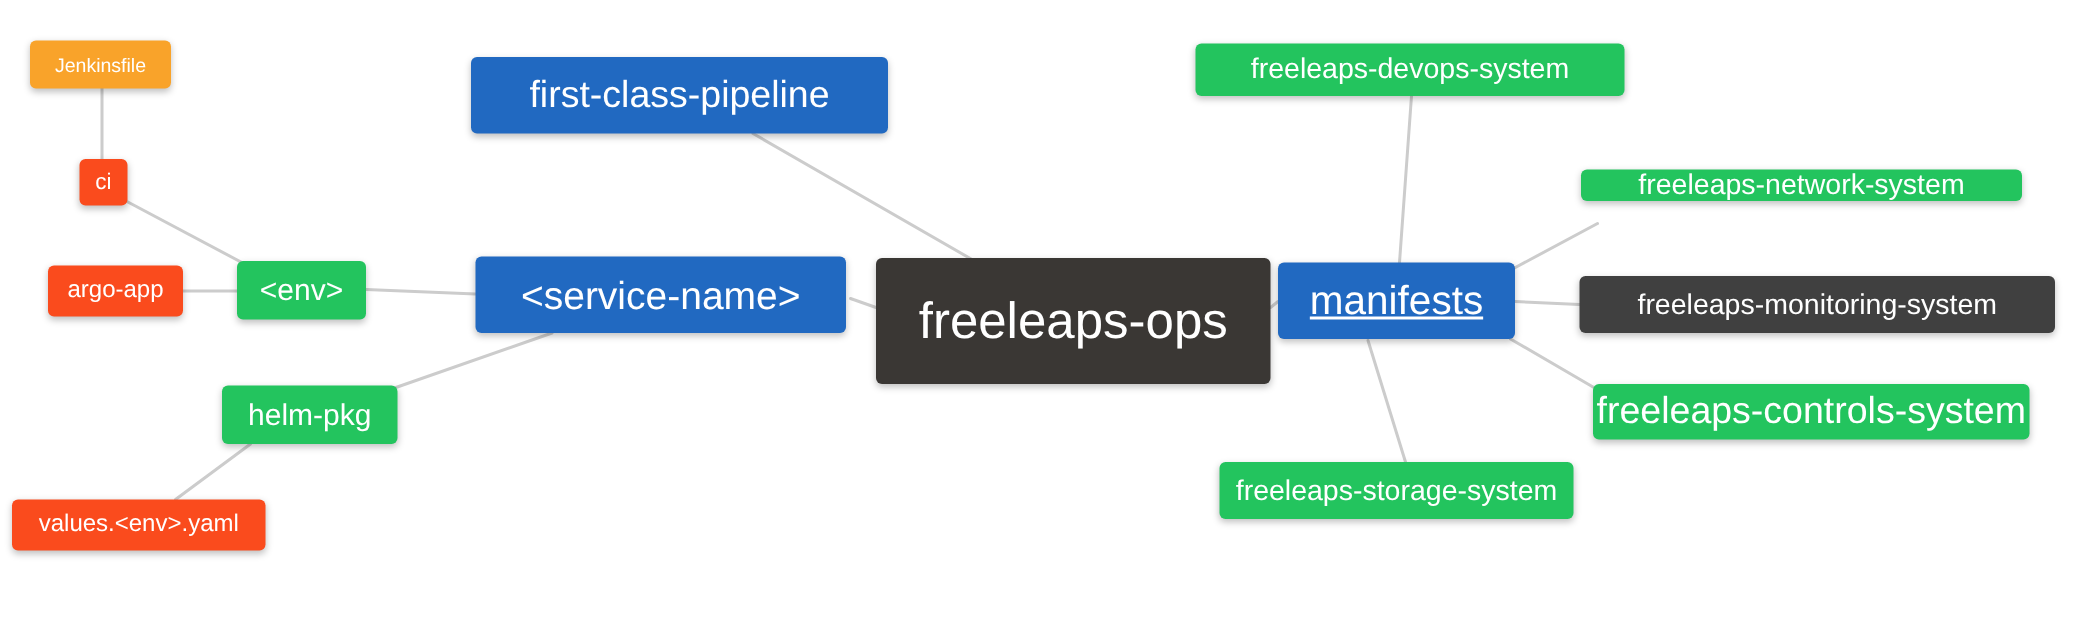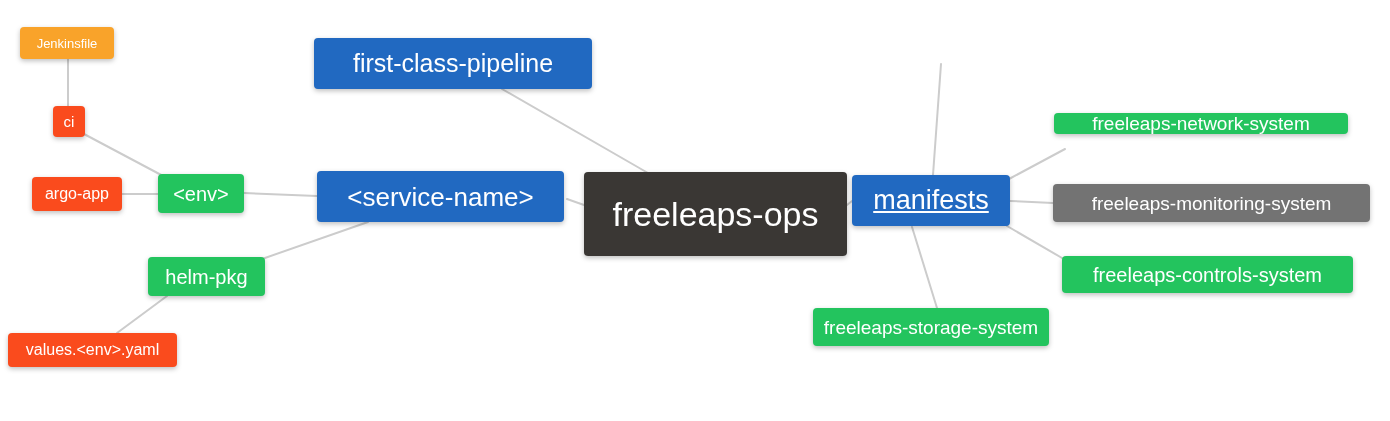--- a/index.html
+++ b/index.html
@@ -73,18 +73,19 @@
   <div class="node c-orange" style="left: 20px; top: 27px; width: 94px; height: 32px; font-size: 13px; background: rgb(249, 163, 42);">Jenkinsfile</div>
   <div class="node c-red" style="left: 53px; top: 106px; width: 32px; height: 31px; font-size: 15px; background: rgb(250, 75, 29);">ci</div>
   <div class="node c-red" style="left: 32px; top: 177px; width: 90px; height: 34px; font-size: 16px; background: rgb(250, 75, 29);">argo-app</div>
   <div class="node c-green" style="left: 158px; top: 174px; width: 86px; height: 39px; font-size: 20px; background: rgb(35, 196, 94);">&lt;env&gt;</div>
   <div class="node c-green" style="left: 148px; top: 257px; width: 117px; height: 39px; font-size: 20px; background: rgb(35, 196, 94);">helm-pkg</div>
   <div class="node c-red" style="left: 8px; top: 333px; width: 169px; height: 34px; font-size: 16px; background: rgb(250, 75, 29);">values.&lt;env&gt;.yaml</div>
   <div class="node c-blue" style="left: 314px; top: 38px; width: 278px; height: 51px; font-size: 25px; background: rgb(33, 105, 193);">first-class-pipeline</div>
   <div class="node c-blue" style="left: 317px; top: 171px; width: 247px; height: 51px; font-size: 26px; background: rgb(33, 105, 193);">&lt;service-name&gt;</div>
   <div class="node c-dark" style="left: 584px; top: 172px; width: 263px; height: 84px; font-size: 34px; background: rgb(58, 55, 52);">freeleaps-ops</div>
   <div class="node c-blue" style="left: 852px; top: 175px; width: 158px; height: 51px; font-size: 27px; background: rgb(33, 105, 193); text-decoration: underline;">manifests</div>
+  <div class="node c-green" style="left: 797px; top: 29px; width: 286px; height: 35px; font-size: 19px; background: rgb(35, 196, 94);">freeleaps-devops-system</div>
   <div class="node c-green" style="left: 1054px; top: 113px; width: 294px; height: 21px; font-size: 19px; background: rgb(35, 196, 94);">freeleaps-network-system</div>
-  <div class="node c-green" style="left: 1053px; top: 184px; width: 317px; height: 38px; font-size: 19px; background: #737373;">freeleaps-monitoring-system</div>
-  <div class="node c-green" style="left: 1062px; top: 256px; width: 291px; height: 37px; font-size: 20px; background: rgb(35, 196, 94);">freeleaps-controls-system</div>
+  <div class="node c-green" style="left: 1053px; top: 184px; width: 317px; height: 38px; font-size: 19px; background: #404040;">freeleaps-monitoring-system</div>
+  <div class="node c-green" style="left: 1062px; top: 256px; width: 291px; height: 37px; font-size: 25px; background: rgb(35, 196, 94);">freeleaps-controls-system</div>
   <div class="node c-green" style="left: 813px; top: 308px; width: 236px; height: 38px; font-size: 19px; background: rgb(35, 196, 94);">freeleaps-storage-system</div>
 
 </div>
 
 </body></html>

